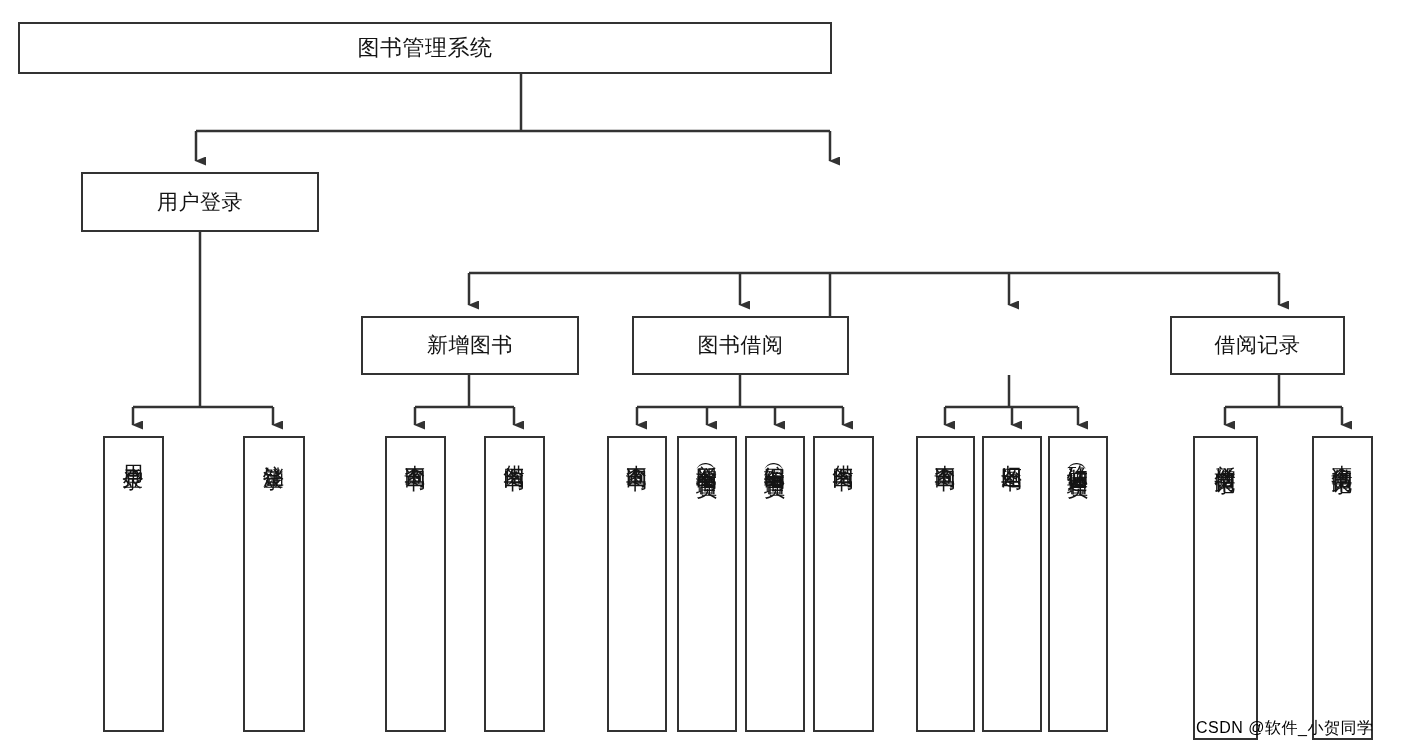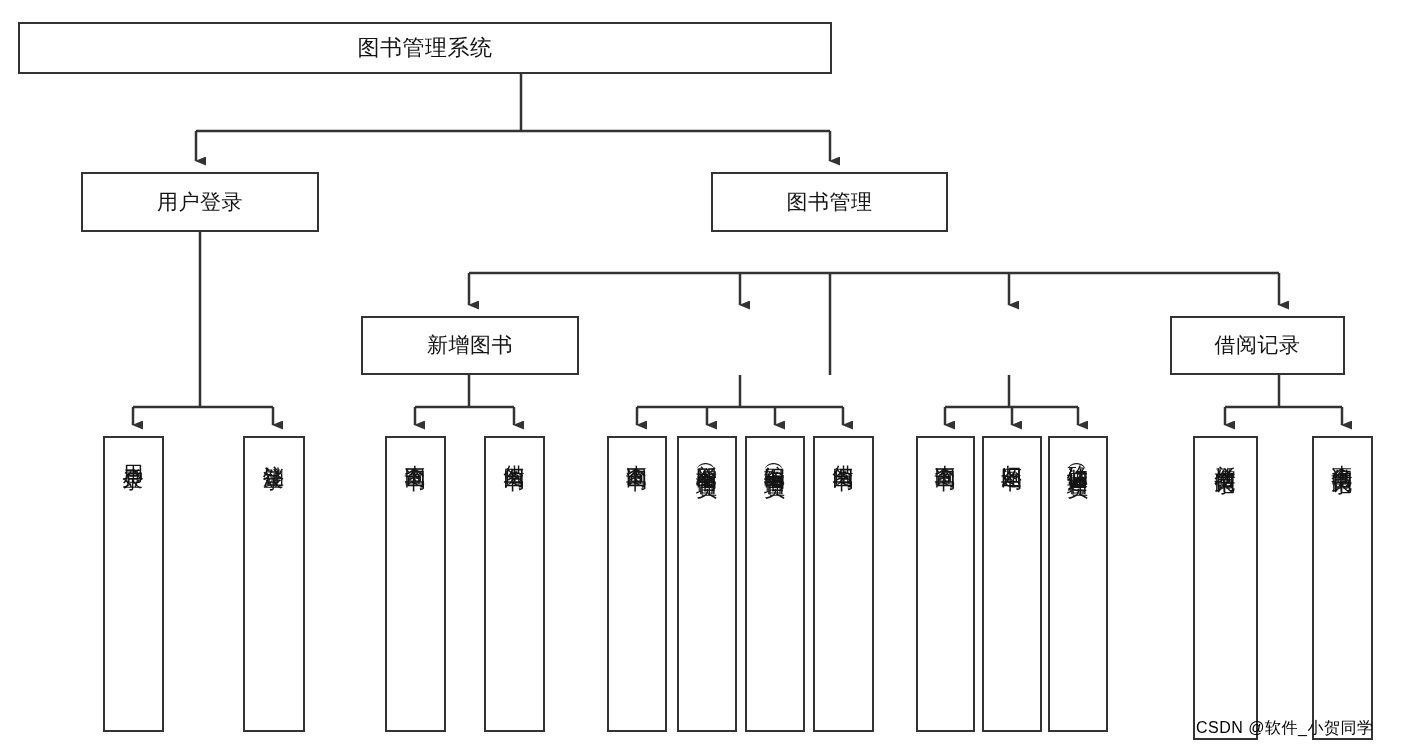--- a/index.html
+++ b/index.html
@@ -121,26 +121,26 @@
     </g>
   </svg>
 
   <div class="node root" style="left:18px;top:5px;width:814px;height:52px;margin-top:17px;">
     <span class="lbl">图书管理系统</span>
   </div>
 
   <div class="node" style="left:81px;top:172px;width:238px;height:60px;">
     <span class="lbl">用户登录</span>
   </div>
-  <div class="node" style="left:711px;top:172px;width:237px;height:60px;">
-    <span class="lbl">图书管理</span>
-  </div>
 
   <div class="node" style="left:361px;top:316px;width:218px;height:59px;">
     <span class="lbl">新增图书</span>
+  </div>
+  <div class="node" style="left:632px;top:316px;width:217px;height:59px;">
+    <span class="lbl">图书借阅</span>
   </div>
   <div class="node" style="left:1170px;top:316px;width:175px;height:59px;">
     <span class="lbl">借阅记录</span>
   </div>
 
   <div class="node vert" style="left:103px;top:436px;width:61px;height:296px;">
     <span class="lbl">用户登录</span>
   </div>
   <div class="node vert" style="left:243px;top:436px;width:62px;height:296px;">
     <span class="lbl">注销登录</span>

